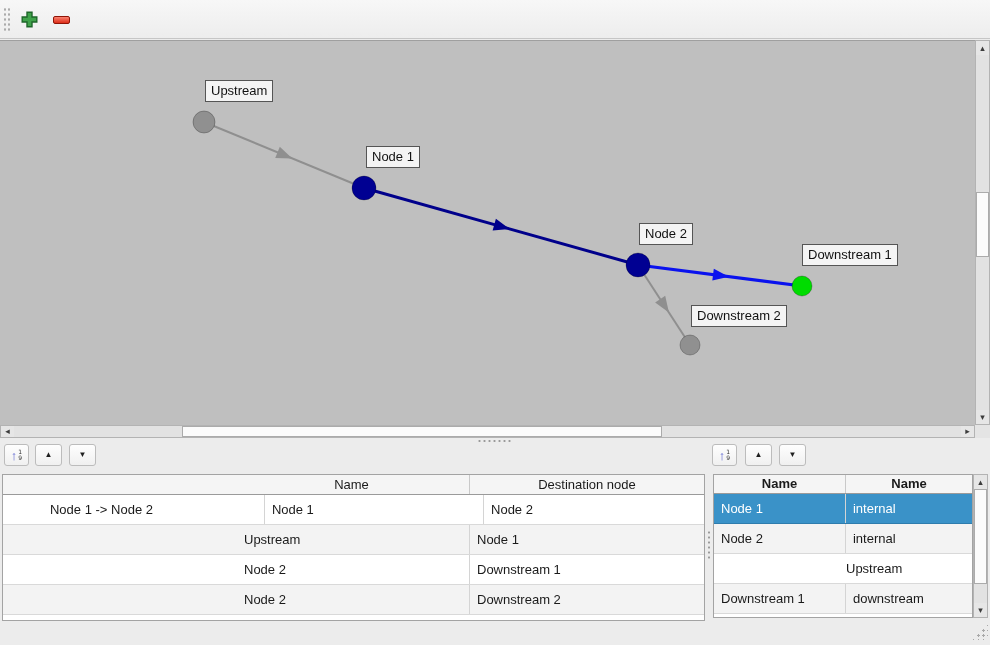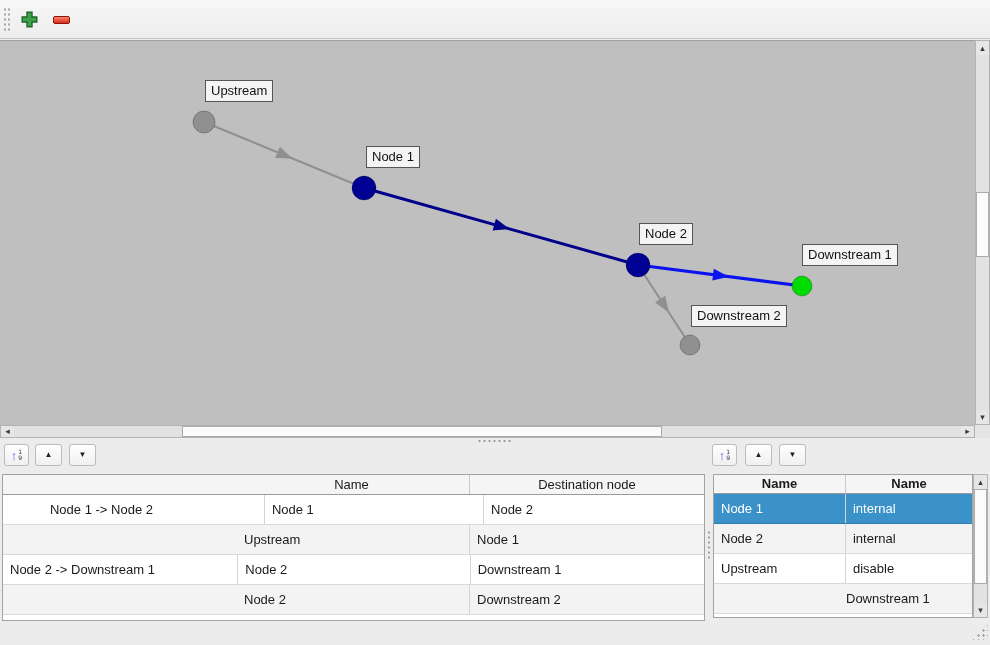--- a/index.html
+++ b/index.html
@@ -190,21 +190,20 @@
       <div class="t-row">
         <div class="t-cell" style="width: 236px; margin-left: 40px;">Node 1 -&gt; Node 2</div>
         <div class="t-cell" style="width: 233px;">Node 1</div>
         <div class="t-cell" style="width: 234px;">Node 2</div>
       </div>
       <div class="t-row alt">
         <div class="t-cell" style="width: 233px;">Upstream</div>
         <div class="t-cell" style="width: 234px;">Node 1</div>
       </div>
       <div class="t-row">
-        <div class="t-cell" style="width: 236px;">Node 2 -&gt; Downstream 1</div>
         <div class="t-cell" style="width: 233px;">Node 2</div>
         <div class="t-cell" style="width: 234px;">Downstream 1</div>
       </div>
       <div class="t-row alt">
         <div class="t-cell" style="width: 233px;">Node 2</div>
         <div class="t-cell" style="width: 234px;">Downstream 2</div>
       </div>
     </div>
 
   <div id="nodes-table" class="dtable">
@@ -215,24 +214,24 @@
       <div class="t-row selected">
         <div class="t-cell" style="width: 133px;">Node 1</div>
         <div class="t-cell" style="width: 127px;">internal</div>
       </div>
       <div class="t-row alt">
         <div class="t-cell" style="width: 133px;">Node 2</div>
         <div class="t-cell" style="width: 127px;">internal</div>
       </div>
       <div class="t-row">
         <div class="t-cell" style="width: 133px;">Upstream</div>
-        <div class="t-cell" style="width: 127px;">disable</div>
       </div>
       <div class="t-row alt">
         <div class="t-cell" style="width: 133px;">Downstream 1</div>
+        <div class="t-cell" style="width: 127px;">downstream</div>
       </div>
     </div>
 
   <div class="sb vscroll-table">
     <div class="sb-btn btn-up">▴</div>
     <div class="sb-thumb"></div>
     <div class="sb-btn btn-down">▾</div>
   </div>
 
   <div class="splitter-v">

